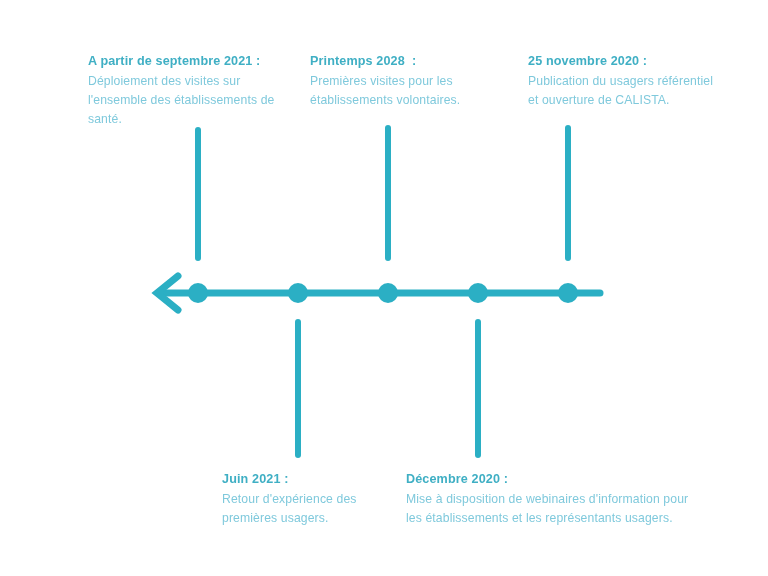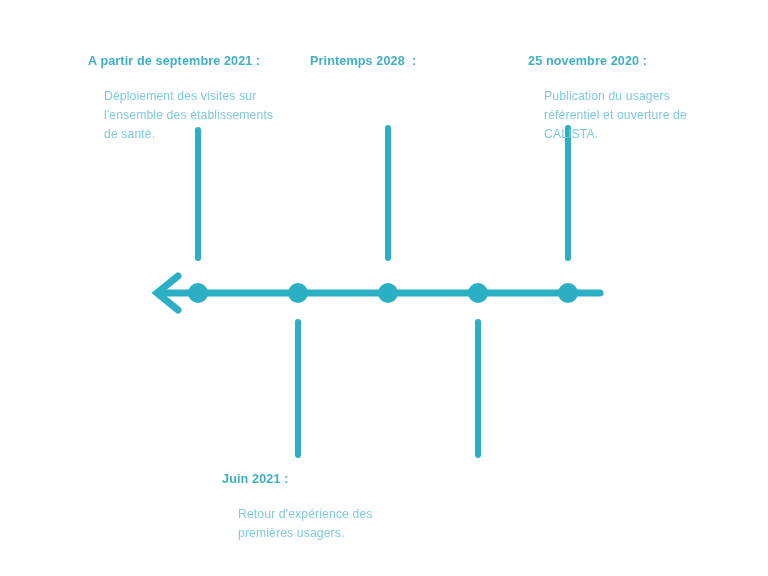--- a/index.html
+++ b/index.html
@@ -41,21 +41,21 @@
     line-height: 1.5;
     margin: 0 0 1px 0;
     white-space: pre;
     letter-spacing: 0.01em;
   }
   .entry-body {
     font-size: 12.2px;
     font-weight: normal;
     color: #7FC9DC;
     line-height: 1.55;
-    margin: 16px;
+    margin: 0;
     letter-spacing: 0.01em;
   }
   
   #entry-1 { left: 88px;  top: 52px;  width: 210px; }
   #entry-2 { left: 310px; top: 52px;  width: 190px; }
   #entry-3 { left: 528px; top: 52px;  width: 190px; }
   
   #entry-4 { left: 222px; top: 470px; width: 190px; }
   #entry-5 { left: 406px; top: 470px; width: 300px; }
 </style>
@@ -84,26 +84,31 @@
     <circle cx="568" cy="293" r="10" fill="#2BAFC4"></circle>
   </svg>
 
   <div class="entry" id="entry-1">
     <div class="entry-title">A partir de septembre 2021 :</div>
     <div class="entry-body">Déploiement des visites sur l'ensemble des établissements de santé.</div>
   </div>
 
   <div class="entry" id="entry-2">
     <div class="entry-title">Printemps 2028  :</div>
+    <div class="entry-body">Premières visites pour les établissements volontaires.</div>
   </div>
 
   <div class="entry" id="entry-3">
     <div class="entry-title">25 novembre 2020 :</div>
     <div class="entry-body">Publication du usagers référentiel et ouverture de CALISTA.</div>
   </div>
 
   <div class="entry" id="entry-4">
     <div class="entry-title">Juin 2021 :</div>
     <div class="entry-body">Retour d'expérience des premières usagers.</div>
   </div>
 
+  <div class="entry" id="entry-5">
+    <div class="entry-title">Décembre 2020 :</div>
+    <div class="entry-body">Mise à disposition de webinaires d'information pour les établissements et les représentants usagers.</div>
+  </div>
 
 </div>
 
 </body></html>

